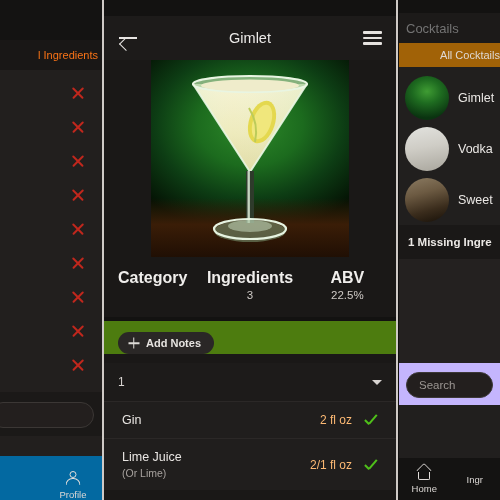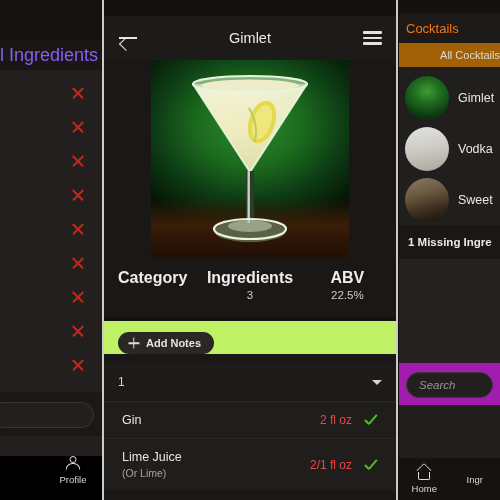--- a/index.html
+++ b/index.html
@@ -15,42 +15,42 @@
   .panel { position: absolute; top: 0; height: 500px; overflow: hidden; background: #221f1e; }
 
   
   #left-panel { left: 0; width: 102px; }
   .lp-topstrip { height: 40px; background: #141312; }
   .lp-header {
     height: 30px; background: #191716; display: flex; align-items: center;
     justify-content: flex-end; padding-right: 4px;
   }
   .lp-header-title {
-    font-size: 18px; color: #8b5cf6; white-space: nowrap;
+    font-size: 11px; color: #f97316; white-space: nowrap;
   }
   .lp-list { background: #221f1e; height: 322px; padding-top: 6px; }
   .lp-row {
     height: 34px; display: flex; align-items: center; justify-content: flex-end;
     padding-right: 18px;
   }
   .x-icon { width: 13px; height: 13px; position: relative; display: block; }
   .x-icon::before, .x-icon::after {
     content: ""; position: absolute; left: 50%; top: 50%;
     width: 15px; height: 1.6px; background: #c0271d; border-radius: 1px;
   }
   .x-icon::before { transform: translate(-50%,-50%) rotate(45deg); }
   .x-icon::after  { transform: translate(-50%,-50%) rotate(-45deg); }
   .lp-searchbar-wrap { background: #1b1918; padding: 10px 0 8px 0; height: 44px; }
   .lp-search {
     height: 26px; margin-left: -10px; margin-right: 8px;
     border: 1px solid #3b3735; border-radius: 13px; background: #231f1e;
   }
   .lp-bottomnav {
     position: absolute; bottom: 0; left: 0; right: 0; height: 44px;
-    background: #000000; display: flex; align-items: flex-start;
+    background: #0369a1; display: flex; align-items: flex-end;
   }
   .lp-nav-item { flex: 1; display: flex; flex-direction: column; align-items: center; gap: 3px; }
   .lp-nav-item.clip { align-items: flex-start; margin-left: -14px; }
   .nav-label { font-size: 9.5px; color: #dcd8d5; white-space: nowrap; }
   .person-ico { width: 16px; height: 15px; position: relative; }
   .person-ico .head {
     position: absolute; left: 50%; top: 0; transform: translateX(-50%);
     width: 7px; height: 7px; border: 1.4px solid #e2dedb; border-radius: 50%;
   }
   .person-ico .body {
@@ -102,21 +102,21 @@
 
   
   .cp-stats { display: flex; background: #1a1817; padding: 12px 0 16px 0; }
   .stat { flex: 1; text-align: center; }
   .stat-label { font-size: 16px; font-weight: bold; color: #f0eeec; margin-bottom: 2px; }
   .stat-value { font-size: 11.5px; color: #cfcac6; }
 
   .cp-gap { height: 4px; background: #131211; }
 
   
-  .cp-notes { background: #bef264; padding: 11px 0 0 14px; }
+  .cp-notes { background: #4d7c0f; padding: 11px 0 0 14px; }
   .add-notes-btn {
     display: inline-flex; align-items: center; gap: 7px;
     background: #2a2726; border-radius: 14px; padding: 5px 13px 5px 10px;
     cursor: pointer;
   }
   .plus-ico { width: 11px; height: 11px; position: relative; }
   .plus-ico::before, .plus-ico::after {
     content: ""; position: absolute; left: 50%; top: 50%; background: #dedbd8;
   }
   .plus-ico::before { width: 11px; height: 1.5px; transform: translate(-50%,-50%); }
@@ -135,51 +135,51 @@
   }
   .cp-div { height: 1px; background: #2b2827; }
 
   
   .ing-row {
     display: flex; align-items: center; padding: 11px 16px 11px 18px;
     background: #201e1d;
   }
   .ing-name { font-size: 12.5px; color: #e9e6e3; }
   .ing-sub { font-size: 10.5px; color: #a7a29e; margin-top: 3px; }
-  .ing-amt { margin-left: auto; font-size: 12px; color: #ef4444; }
+  .ing-amt { margin-left: auto; font-size: 12px; color: #fdba74; }
   .check-ico { width: 16px; height: 14px; margin-left: 12px; position: relative; }
   .check-ico::before {
     content: ""; position: absolute; left: 1px; top: 6px;
     width: 6px; height: 1.8px; background: #4fc01a;
     transform: rotate(45deg); transform-origin: left center;
   }
   .check-ico::after {
     content: ""; position: absolute; left: 4.6px; top: 10px;
     width: 12px; height: 1.8px; background: #4fc01a;
     transform: rotate(-50deg); transform-origin: left center;
   }
 
   
   #right-panel { left: 399px; width: 101px; background: #211f1e; }
   .rp-topstrip { height: 13px; background: #131211; }
   .rp-title-bar { height: 30px; background: #1c1a19; display: flex; align-items: center; padding-left: 7px; }
-  .rp-title { font-size: 13px; color: #f97316; white-space: nowrap; }
+  .rp-title { font-size: 13px; color: #737373; white-space: nowrap; }
   .rp-tab-bar { height: 24px; background: #a16207; display: flex; align-items: center; justify-content: flex-end; }
   .rp-tab { font-size: 11px; color: #ded9d5; white-space: nowrap; }
   .rp-list { background: #211f1e; padding-top: 5px; }
   .rp-item { height: 51px; display: flex; align-items: center; padding-left: 6px; }
   .thumb { width: 44px; height: 44px; border-radius: 50%; overflow: hidden; position: relative; flex: none; }
   .thumb.t-gimlet { background: radial-gradient(ellipse 72% 60% at 50% 35%, #3f9c33 0%, #1e6b20 45%, #0a3310 100%); }
   .thumb.t-sweet  { background: linear-gradient(165deg,#8b7b62 0%,#6c5a42 35%,#3a2c1c 70%,#171008 100%); }
   .thumb.t-vodka  { background: linear-gradient(170deg,#e2e2de 0%,#cfcdc6 45%,#a9a69d 100%); }
   .rp-item-label { font-size: 12.5px; color: #eae7e4; margin-left: 9px; white-space: nowrap; }
   .rp-missing-bar { height: 34px; background: #1a1817; display: flex; align-items: center; padding-left: 9px; }
   .rp-missing-text { font-size: 11.5px; font-weight: bold; color: #ece9e6; white-space: nowrap; }
   .rp-body { background: #242120; height: 104px; }
-  .rp-search-wrap { background: #a21caf; padding: 9px 7px 7px 7px; font-style: italic; }
+  .rp-search-wrap { background: #c4b5fd; padding: 9px 7px 7px 7px; }
   .rp-search {
     height: 26px; border: 1px solid #3c3836; border-radius: 13px;
     background: #231f1e; display: flex; align-items: center; padding-left: 12px;
   }
   .rp-search-ph { font-size: 11.5px; color: #9b9692; }
   .rp-bottomnav {
     position: absolute; bottom: 0; left: 0; right: 0; height: 42px;
     background: #141312; display: flex; align-items: center;
   }
   .rp-nav-item { flex: 1; display: flex; flex-direction: column; align-items: center; gap: 3px; }

